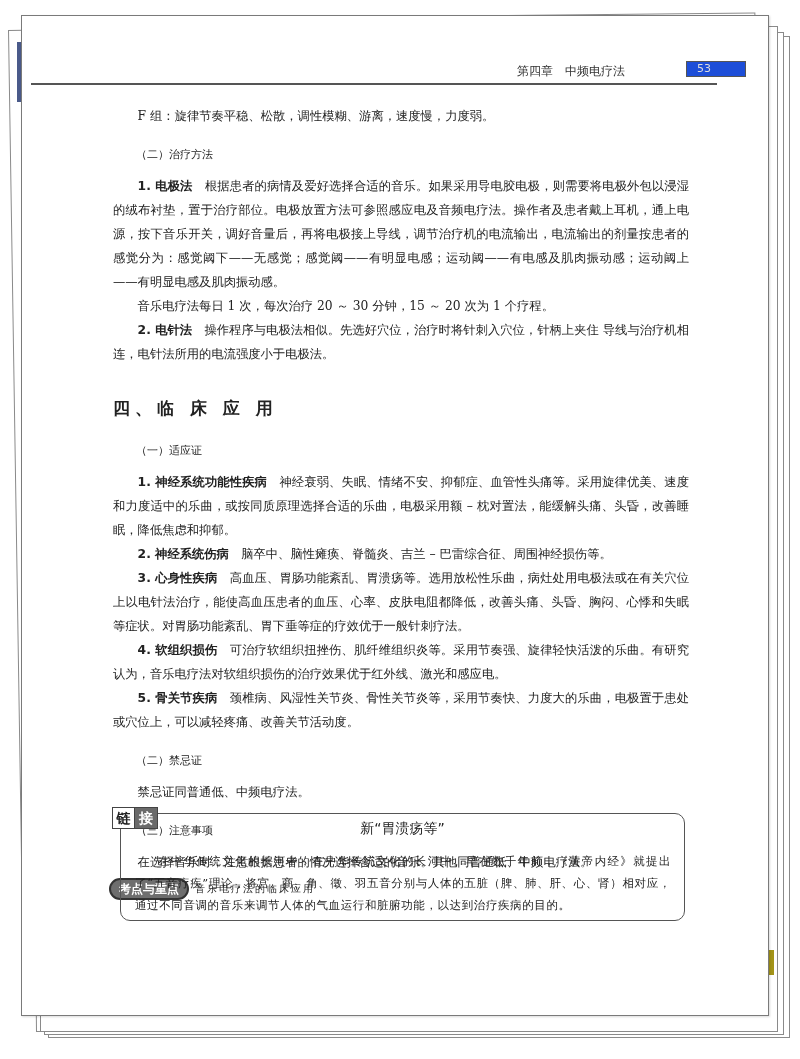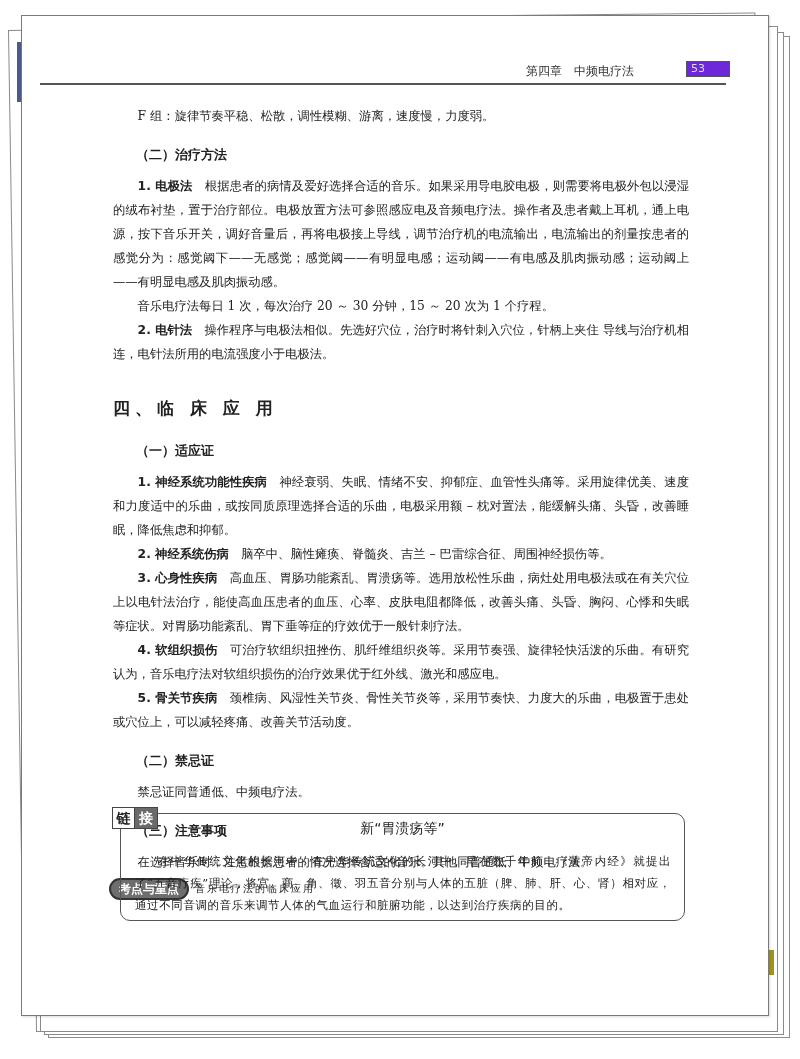--- a/index.html
+++ b/index.html
@@ -15,27 +15,27 @@
     .sheet-right-3 { left: 48px; top: 36px; width: 742px; height: 1002px; }
     .sheet-tilt-bottom { left: 36px; top: 20px; width: 730px; height: 1012px; transform: rotate(-0.6deg); transform-origin: 0 100%; }
     .gold-edge { position: absolute; left: 767px; top: 950px; width: 7px; height: 25px; background: #a39419; }
 
     .page { position: absolute; left: 21px; top: 15px; width: 748px; height: 1001px; background: #fff; border: 1.5px solid #7a7a7a; box-shadow: 1px 1px 2px rgba(0,0,0,0.15); }
 
     
     .running-header { position: absolute; left: 0; top: 58px; width: 686px; height: 1px; }
     .rh-line { position: absolute; left: 0; top: 25px; width: 686px; height: 2px; background: #555; }
     .rh-chapter { position: absolute; right: 92px; top: 5px; font-family: "DejaVu Sans", sans-serif; font-size: 12px; color: #333; white-space: nowrap; }
-    .rh-pagenum { position: absolute; left: 686px; top: 61px; width: 44px; height: 16px; background: #6d28d9; border: 1px solid #555; color: #ddd; font-family: "DejaVu Sans", sans-serif; font-size: 11px; line-height: 14px; padding-left: 4px; }
+    .rh-pagenum { position: absolute; left: 686px; top: 61px; width: 60px; height: 16px; background: #1d4ed8; border: 1px solid #555; color: #ddd; font-family: "DejaVu Sans", sans-serif; font-size: 11px; line-height: 14px; padding-left: 10px; }
 
     .content { position: absolute; left: 113px; top: 104px; width: 576px; }
     p.line { font-size: 12.3px; line-height: 24px; text-align: justify; }
     p.indent { text-indent: 2em; }
     .lead { font-weight: bold; font-family: "DejaVu Sans", sans-serif; }
-    h3.sub { font-family: "DejaVu Sans", sans-serif; font-weight: bold; font-size: 13px; line-height: 30px; margin-top: 12px; margin-bottom: 4px; padding-left: 23px; }
+    h3.sub { font-family: "DejaVu Sans", sans-serif; font-weight: normal; font-size: 11px; line-height: 30px; margin-top: 12px; margin-bottom: 4px; padding-left: 23px; }
     h2.section { font-size: 17px; font-weight: bold; text-align: left; letter-spacing: 5px; line-height: 28px; margin: 28px 0 14px; }
 
     .keypoint { display: flex; align-items: center; margin-top: 4px; margin-left: -4px; }
     .kp-badge { background: #6e6e6e; color: #fff; border: 2px solid #333; border-radius: 12px; font-family: Liberation Sans, sans-serif; font-size: 12px; font-weight: bold; padding: 1px 8px; line-height: 16px; }
     .kp-text { font-size: 10px; margin-left: 6px; letter-spacing: 2px; }
 
     .link-box { position: absolute; left: 120px; top: 813px; width: 565px; height: 108px; border: 1.5px solid #555; border-radius: 10px; }
     .link-tag { position: absolute; left: 112px; top: 807px; display: flex; border: 1.5px solid #444; }
     .link-tag span { display: block; width: 22px; height: 20px; font-family: "DejaVu Sans", sans-serif; font-weight: bold; font-size: 14px; line-height: 20px; text-align: center; }
     .lt-1 { background: #fff; color: #222; border-right: 1.5px solid #444; }
@@ -49,21 +49,21 @@
 <div class="sheet sheet-tilt-bottom"></div>
 <div class="sheet sheet-back-tilt"></div>
 <div class="sheet-blue-edge"></div>
 <div class="sheet sheet-right-3"></div>
 <div class="sheet sheet-right-2"></div>
 <div class="sheet sheet-right-1"></div>
 <div class="gold-edge"></div>
 
 <div class="page"></div>
 
-<div class="running-header" style="left:40px;text-align:right;">
+<div class="running-header" style="left:31px;text-align:right;">
   <span class="rh-chapter">第四章　中频电疗法</span>
   <div class="rh-line"></div>
 </div>
 <div class="rh-pagenum">53</div>
 
 <div class="content">
   <p class="line indent">F 组：旋律节奏平稳、松散，调性模糊、游离，速度慢，力度弱。</p>
 
   <h3 class="sub">（二）治疗方法</h3>
   <p class="line indent"><span class="lead">1. 电极法</span><span>　根据患者的病情及爱好选择合适的音乐。如果采用导电胶电极，则需要将电极外包以浸湿的绒布衬垫，置于治疗部位。电极放置方法可参照感应电及音频电疗法。操作者及患者戴上耳机，通上电源，按下音乐开关，调好音量后，再将电极接上导线，调节治疗机的电流输出，电流输出的剂量按患者的感觉分为：感觉阈下——无感觉；感觉阈——有明显电感；运动阈——有电感及肌肉振动感；运动阈上——有明显电感及肌肉振动感。</span></p>

